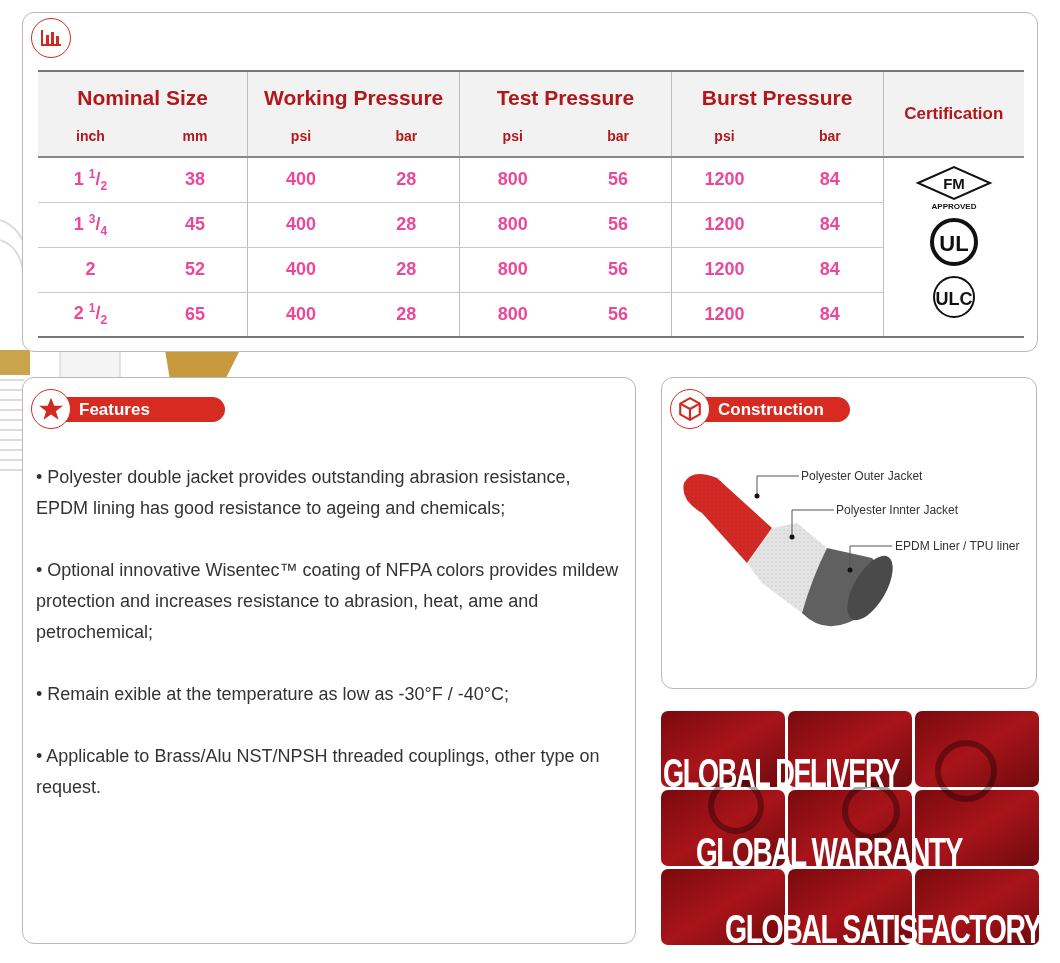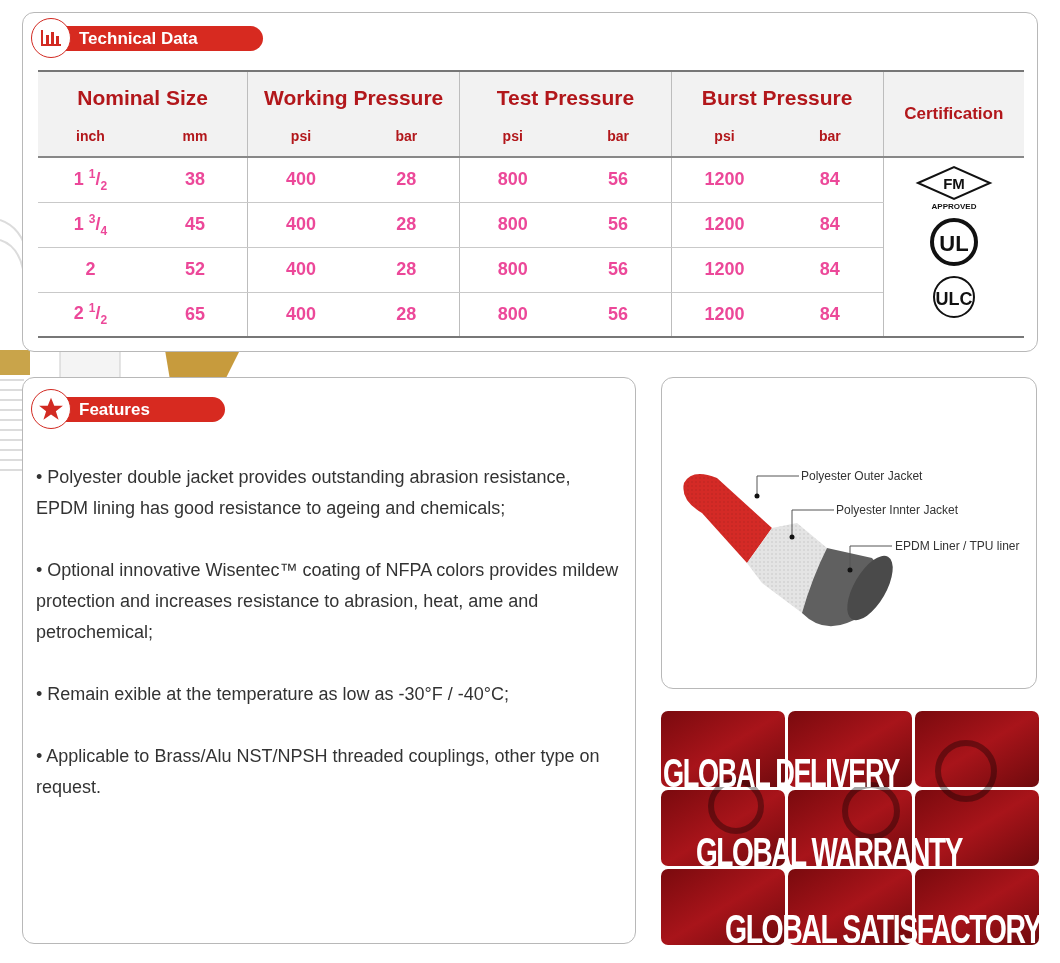--- a/index.html
+++ b/index.html
@@ -82,21 +82,20 @@
   <div class="section-badge" style="left:8px; top:10px;">
     <div class="badge-circle">
       <svg width="22" height="20" viewBox="0 0 22 20">
         <rect x="1" y="2" width="2" height="16" fill="#d22a22"></rect>
         <rect x="1" y="16" width="20" height="2" fill="#d22a22"></rect>
         <rect x="6" y="7" width="3" height="9" fill="#d22a22"></rect>
         <rect x="11" y="4" width="3" height="12" fill="#d22a22"></rect>
         <rect x="16" y="8" width="3" height="8" fill="#d22a22"></rect>
       </svg>
     </div>
-    <div class="badge-bar" style="width:200px;">Technical Data</div>
   </div>
 
   <table class="tech-table">
     <thead>
       <tr class="top">
         <th class="group" colspan="2">Nominal Size</th>
         <th class="group vsep" colspan="2">Working Pressure</th>
         <th class="group vsep" colspan="2">Test Pressure</th>
         <th class="group vsep" colspan="2">Burst Pressure</th>
         <th class="cert vsep" rowspan="2" style="width:141px;">Certification</th>
@@ -185,20 +184,30 @@
   </div>
   <div class="features-list">
     <p class="feature">• Polyester double jacket provides outstanding abrasion resistance, EPDM lining has good resistance to ageing and chemicals;</p>
     <p class="feature">• Optional innovative Wisentec™ coating of NFPA colors provides mildew protection and increases resistance to abrasion, heat,  ame and petrochemical;</p>
     <p class="feature">• Remain  exible at the temperature as low as -30°F / -40°C;</p>
     <p class="feature">• Applicable to Brass/Alu NST/NPSH threaded couplings, other type on request.</p>
   </div>
 </div>
 
 <div class="panel panel-construction">
+  <div class="section-badge" style="left:8px; top:16px;">
+    <div class="badge-circle">
+      <svg width="26" height="26" viewBox="0 0 24 24" fill="none" stroke="#d22a22" stroke-width="2" stroke-linejoin="round">
+        <polygon points="12,2 21,7 21,17 12,22 3,17 3,7"></polygon>
+        <polyline points="3,7 12,12 21,7"></polyline>
+        <line x1="12" y1="12" x2="12" y2="22"></line>
+      </svg>
+    </div>
+    <div class="badge-bar" style="width:148px;">Construction</div>
+  </div>
 
   <svg class="construction-svg" width="376" height="230" viewBox="0 0 376 230">
     <defs>
       <pattern id="weave" width="4" height="4" patternUnits="userSpaceOnUse">
         <rect width="4" height="4" fill="none"></rect>
         <circle cx="2" cy="2" r="0.7" fill="rgba(0,0,0,0.15)"></circle>
       </pattern>
     </defs>
 
     <path d="M22 35 Q30 20 55 30 L110 80 L85 115 L40 65 Q18 52 22 35 Z" fill="#d42a26"></path>

